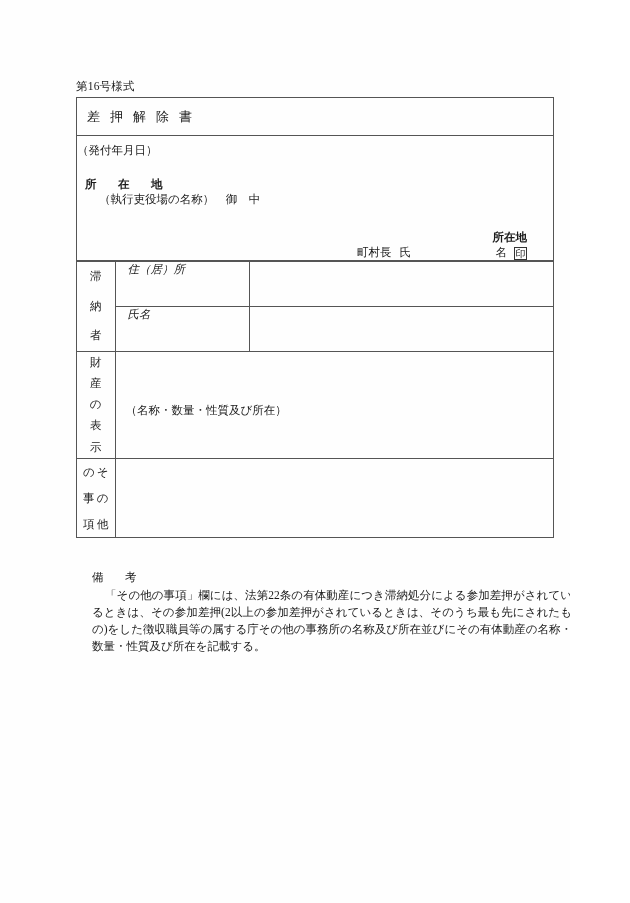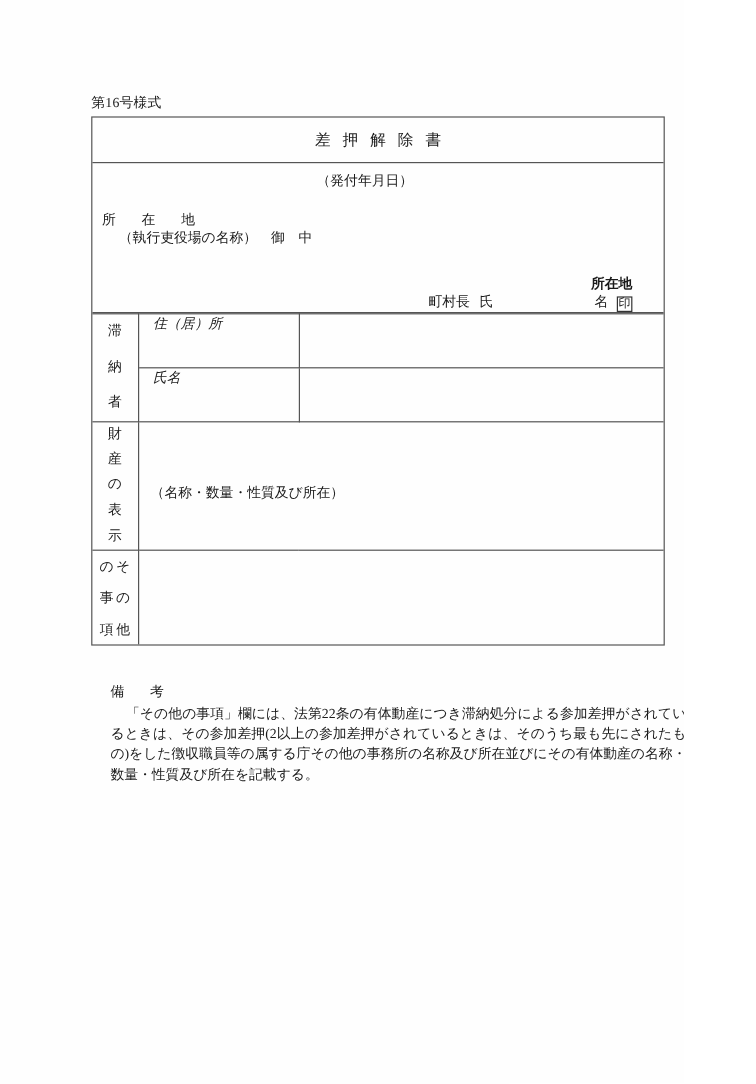--- a/index.html
+++ b/index.html
@@ -46,49 +46,49 @@
     box-sizing: border-box;
     background: #fefefe;
   }
 
   
   .title-band {
     border-bottom: 1px solid #555;
     height: 37px;
     display: flex;
     align-items: center;
-    justify-content: center;
   }
   .title-text {
     font-size: 13px;
     letter-spacing: 10px;
     text-indent: 10px;
     white-space: nowrap;
   }
 
   
   .letter-block {
     border-bottom: 1px solid #555;
     padding: 0;
     position: relative;
   }
   .issue-date {
-    text-align: center;
+    text-align: left;
     font-size: 11.5px;
     padding: 7px 22px 0 0;
     white-space: nowrap;
   }
   .addressee {
     padding: 18px 0 0 8px;
     font-size: 11.5px;
     line-height: 16px;
   }
   .addressee .line1 {
     letter-spacing: 5px;
     white-space: nowrap;
+    font-weight: bold;
   }
   .addressee .line2 {
     padding-left: 14px;
     white-space: nowrap;
     font-family: Liberation Mono, monospace;
   }
   .sender {
     padding: 22px 26px 0 0;
     font-size: 11.5px;
     line-height: 15px;

